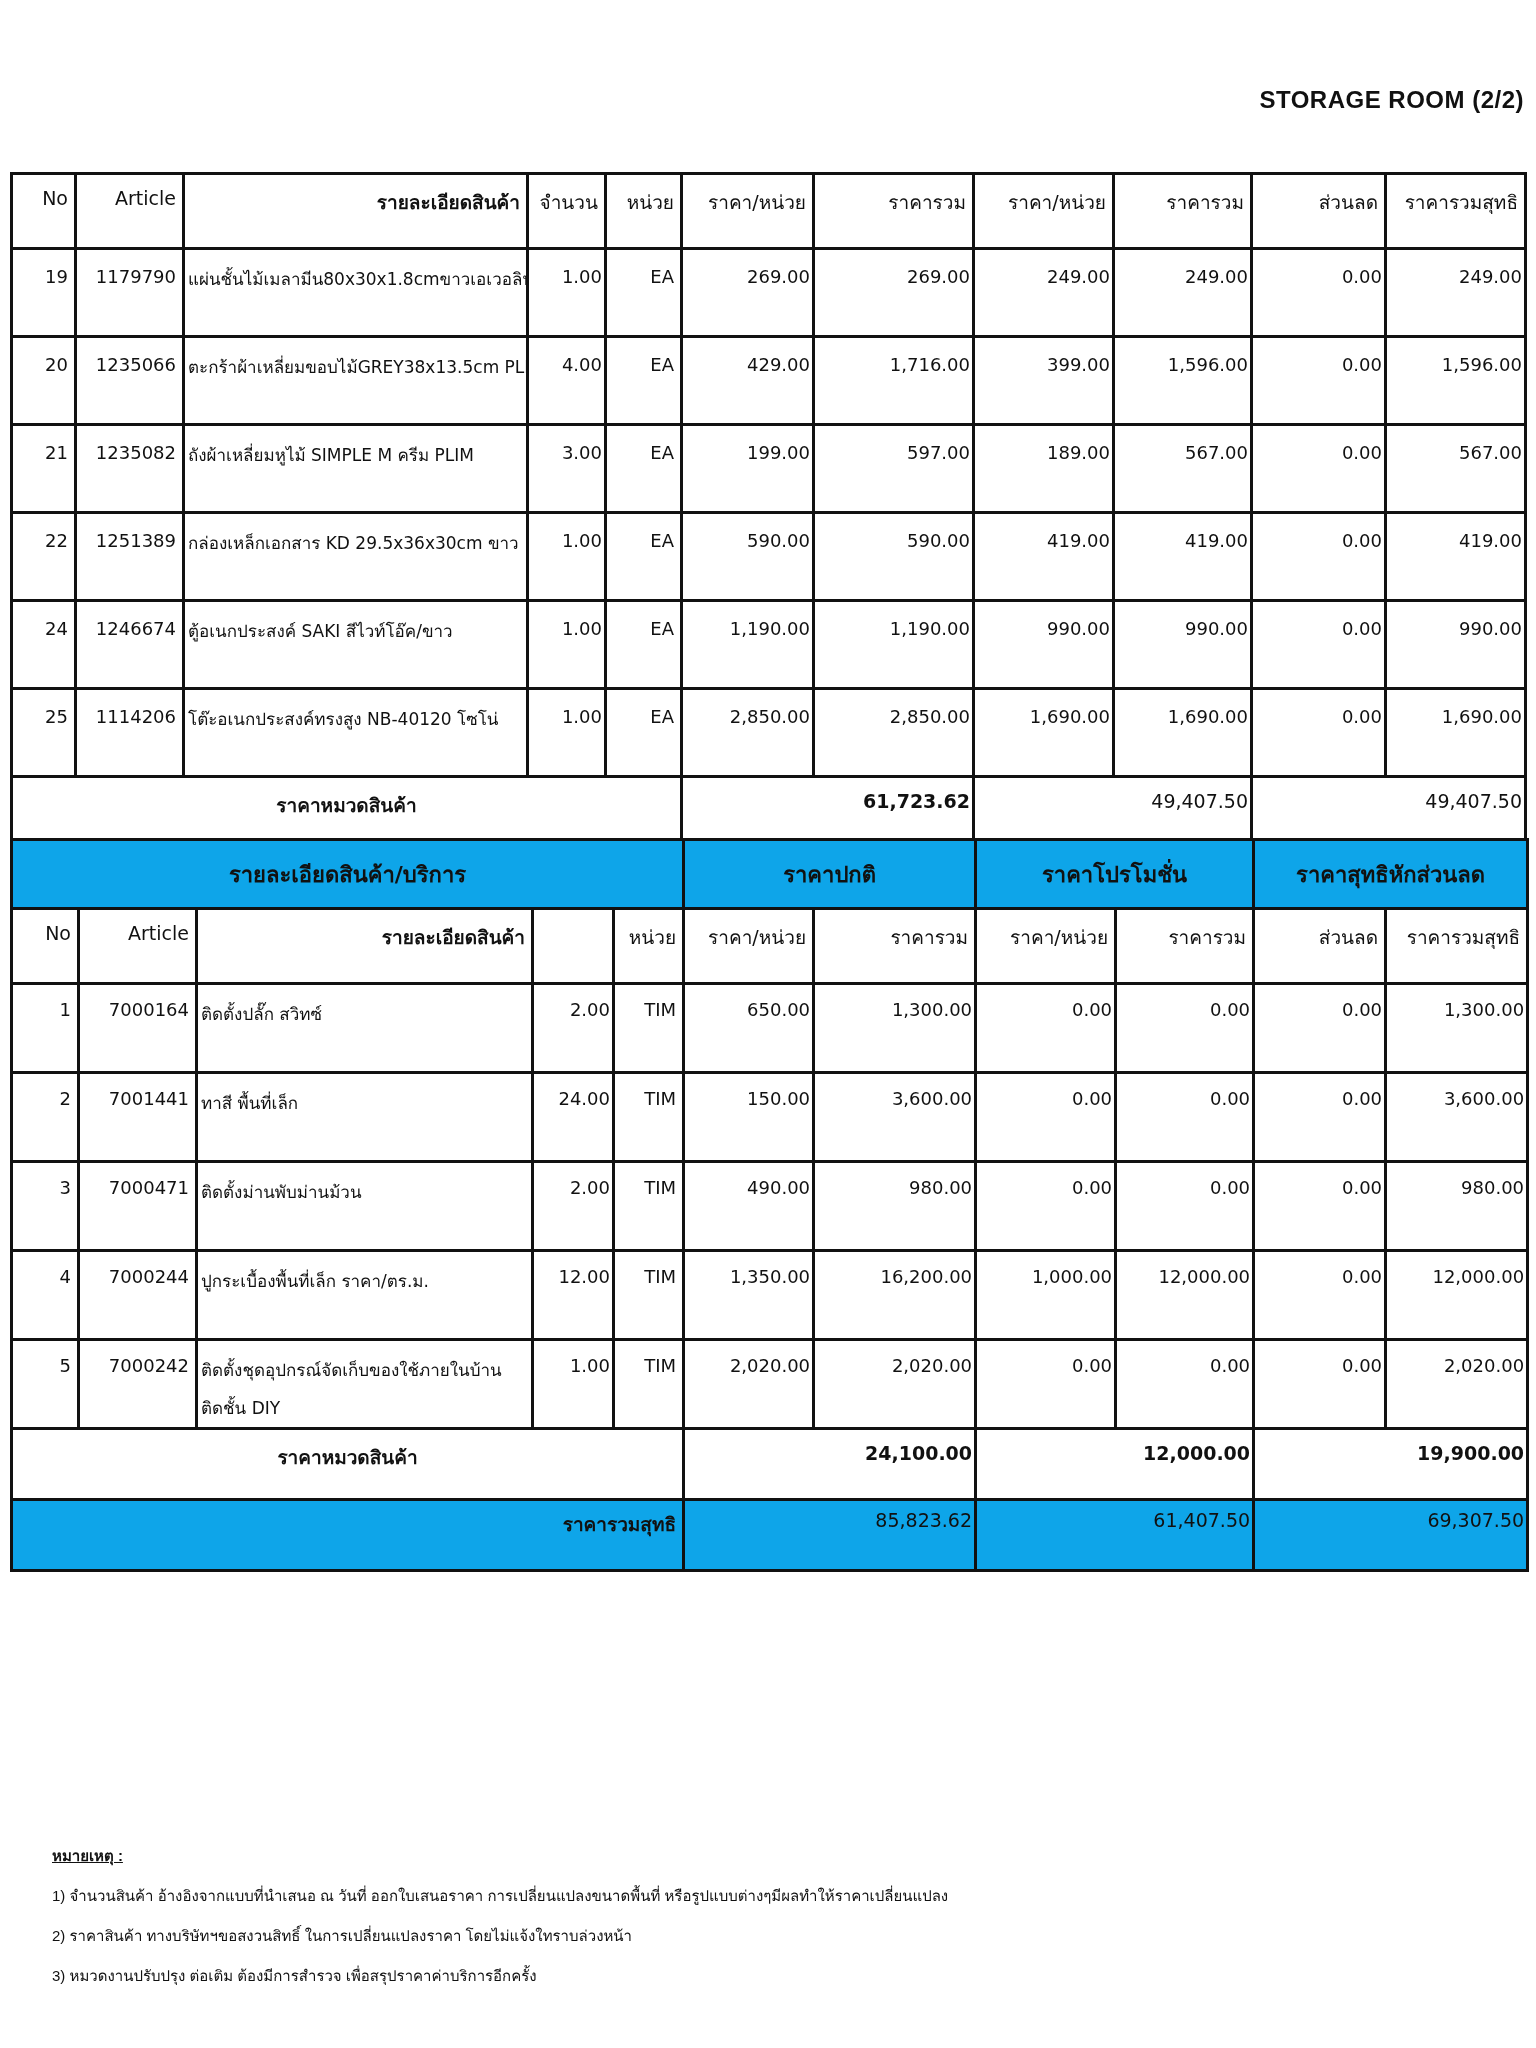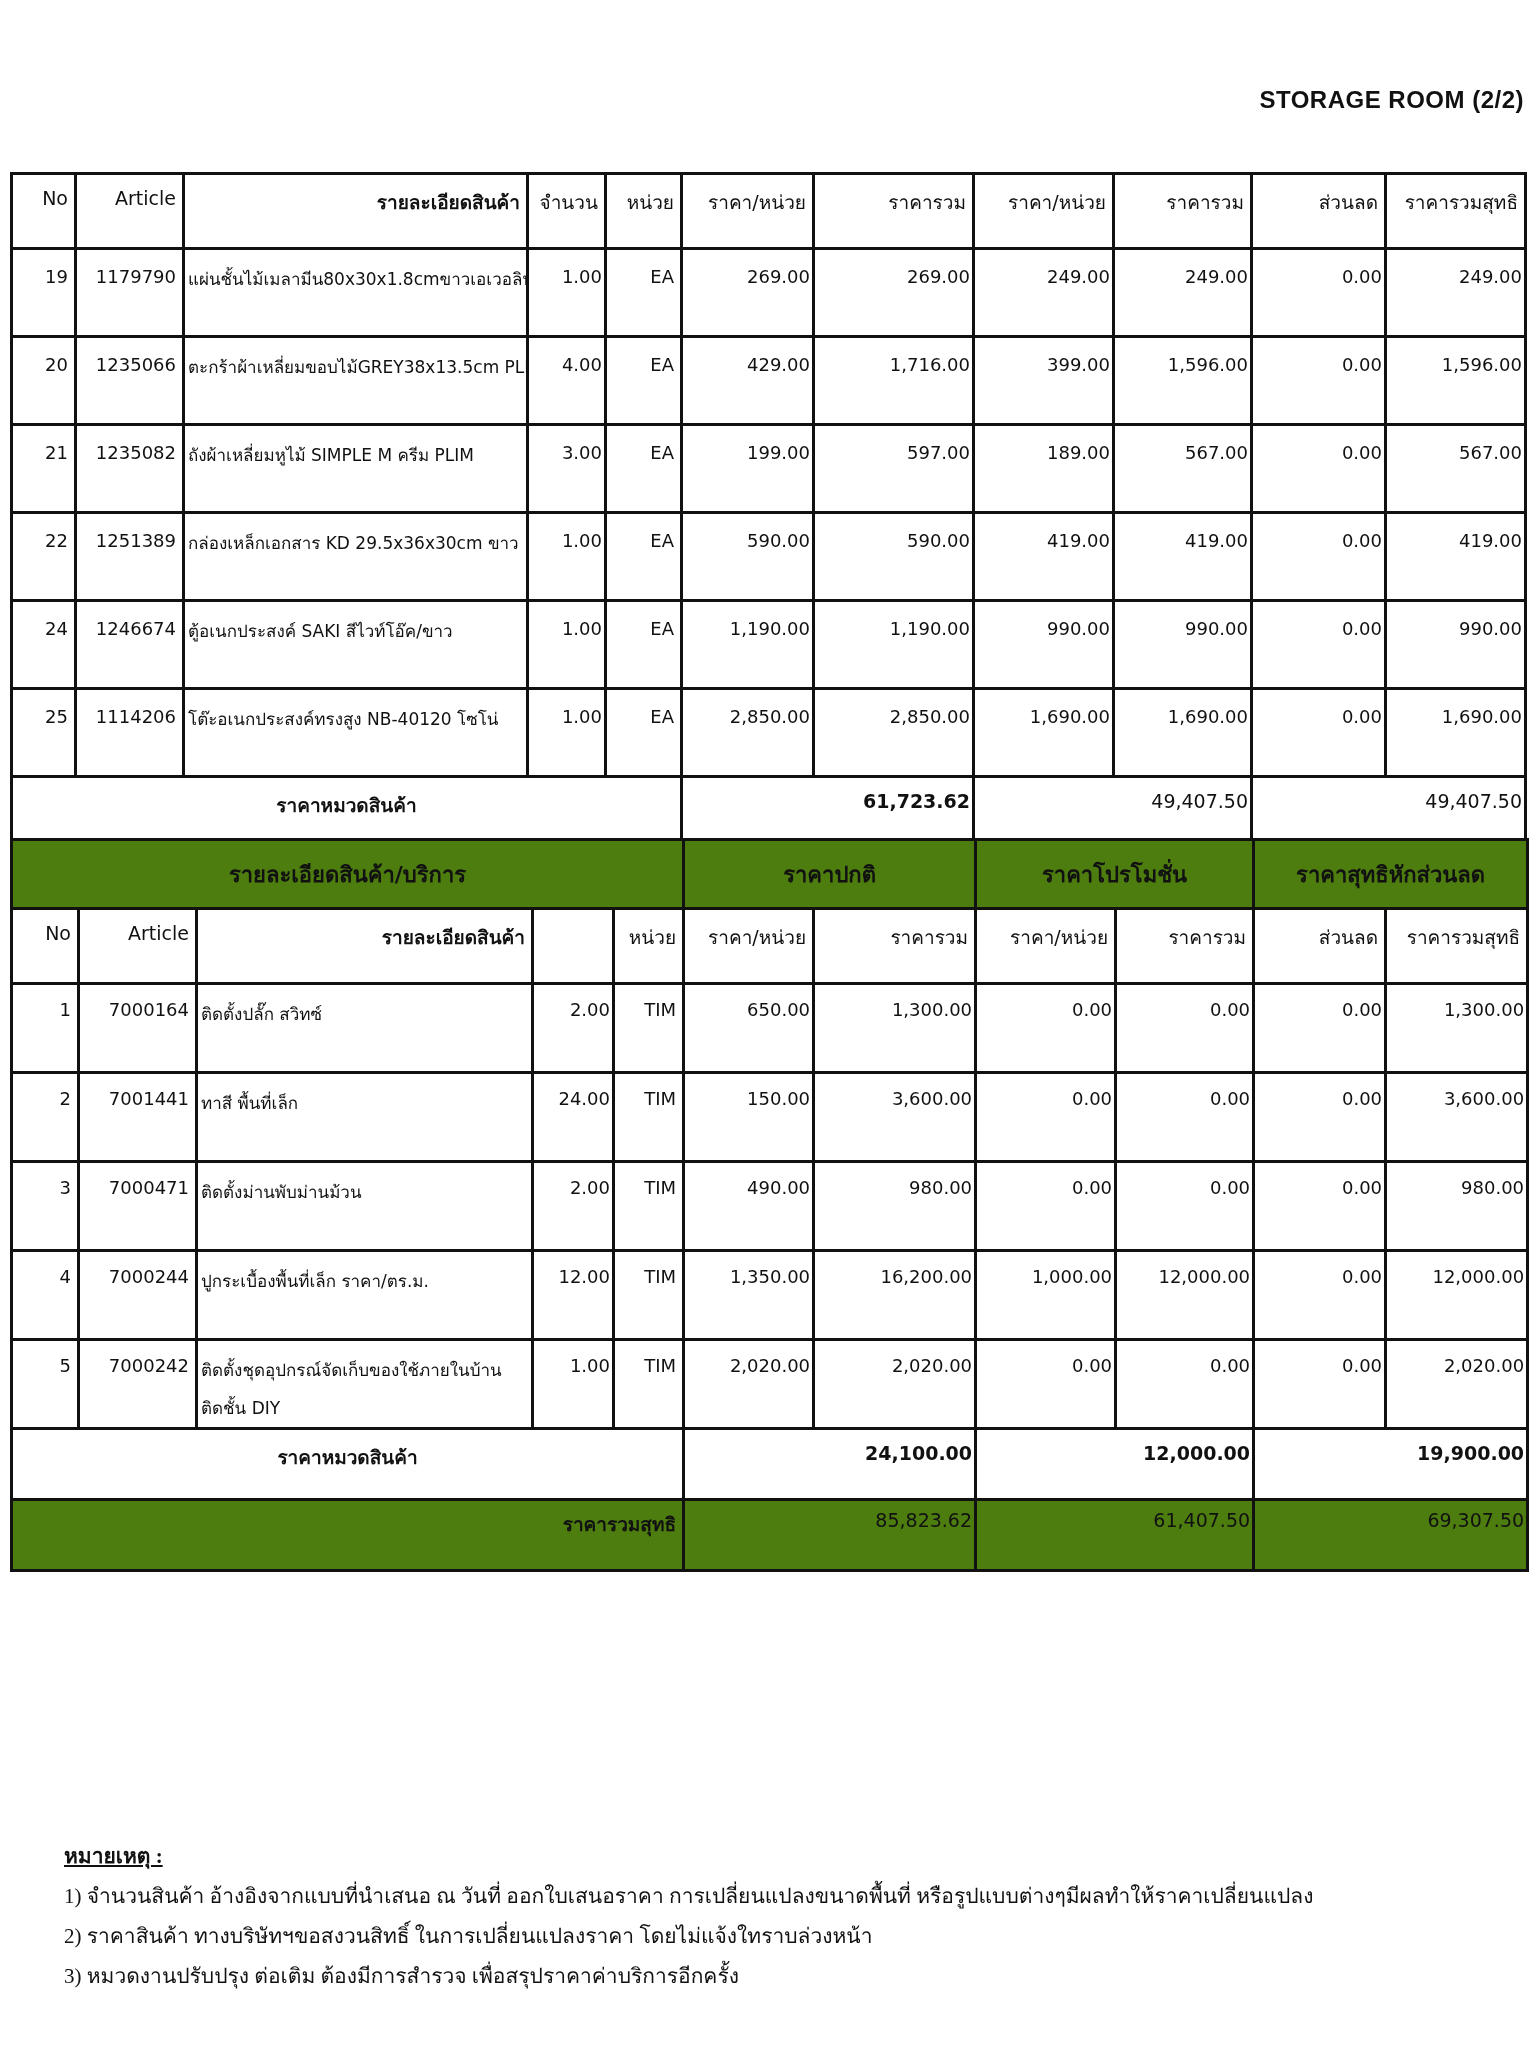--- a/index.html
+++ b/index.html
@@ -12,24 +12,24 @@
   .hdr th { height:60px; padding-top:12px; font-size:19px; text-align:right; }
   .row td { height:69px; padding-top:16px; }
   .row2 td { height:72px; padding-top:14px; }
   .num { text-align:right; padding-right:2px; }
   .ctr { text-align:right; }
   .desc { font-size:17px; padding-left:3px; padding-top:10px !important; white-space:normal; line-height:38px; }
   .t1 .desc { white-space:nowrap; }
   .sub td { height:56px; padding-top:12px; font-size:19px; }
   .sub .lbl { text-align:center; font-weight:bold; border-bottom:none; }
   .bold { font-weight:bold; }
-  .grey { background:#4d7c0f; }
+  .grey { background:#0ea5e9; }
   .grp th { height:66px; font-size:22px; font-weight:bold; text-align:center; vertical-align:middle; padding:0; }
   .grand td { height:60px; padding-top:8px; font-size:19px; }
-  .notes { position:absolute; left:64px; top:1836px; font-family:Liberation Serif, serif; font-size:21px; line-height:40px; }
+  .notes { position:absolute; left:52px; top:1836px; font-family:Liberation Sans, sans-serif; font-size:15px; line-height:40px; }
   .notes .head { text-decoration:underline; font-weight:bold; }
 </style>
 </head>
 <body>
 
 <div class="title">STORAGE ROOM (2/2)</div>
 
 <table class="t1">
   <colgroup>
     <col style="width:64px">

